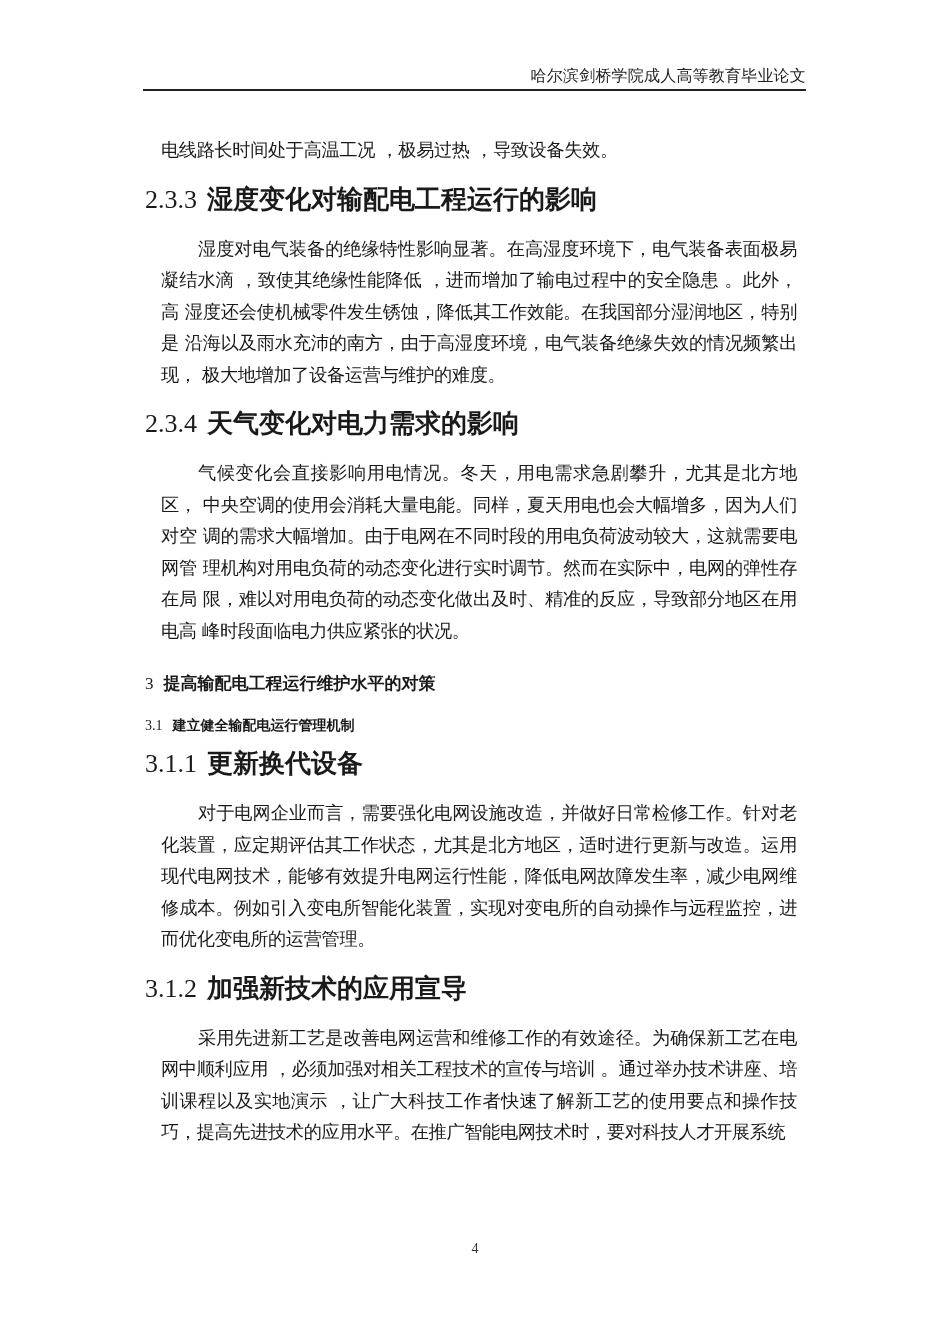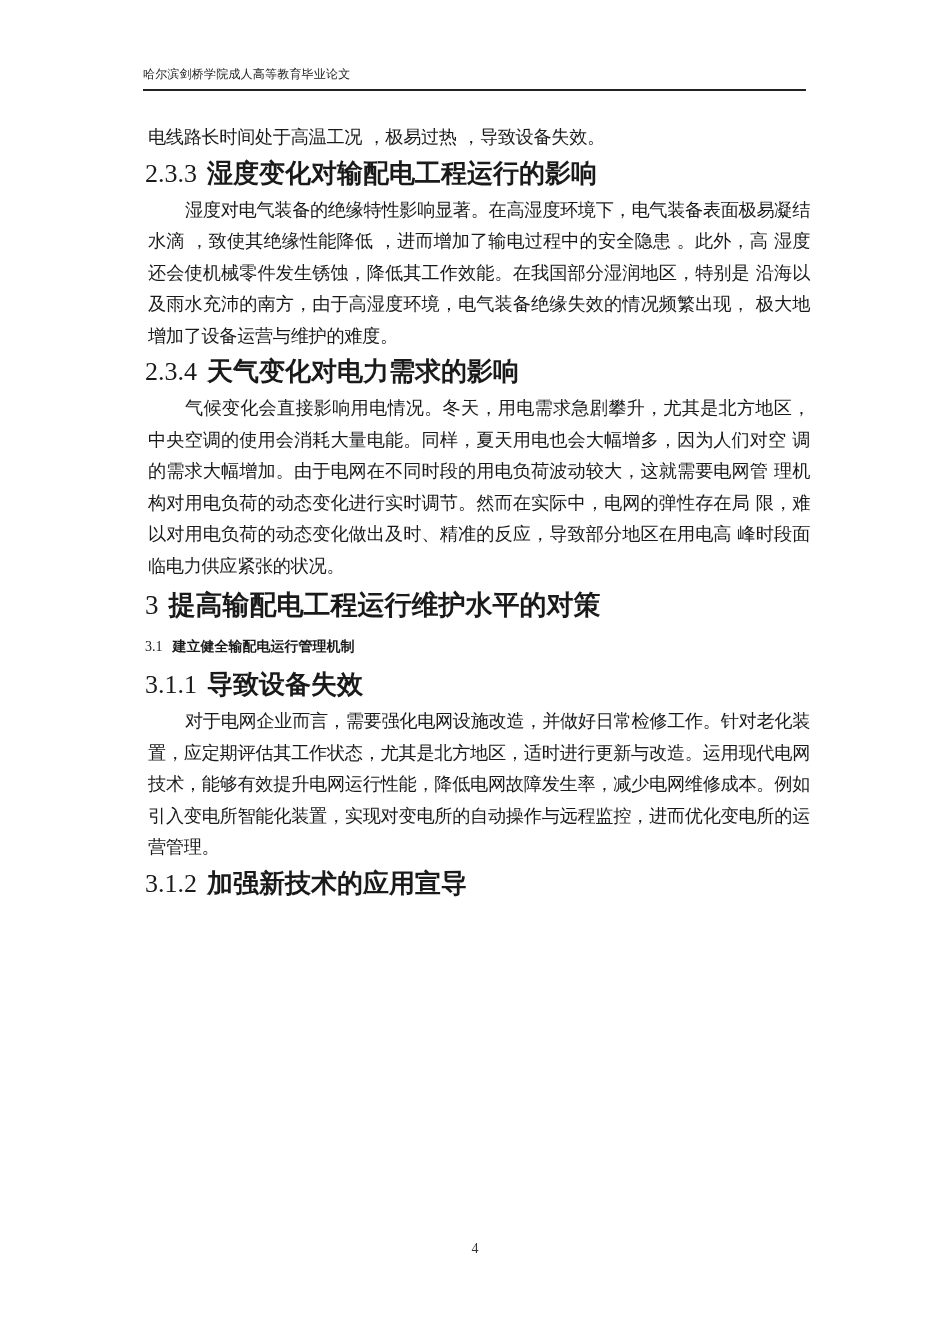--- a/index.html
+++ b/index.html
@@ -1,42 +1,42 @@
 <!DOCTYPE html>
 <html><head>
   <meta charset="utf-8">
   <style>
     html, body { margin: 0; padding: 0; background: #ffffff; }
     body { width: 950px; height: 1344px; position: relative; overflow: hidden; color: #1a1a1a; }
     .page { position: absolute; left: 0; top: 0; width: 950px; height: 1344px; background: #fff; }
     .running-header {
       position: absolute; left: 143px; width: 663px; top: 66px;
-      text-align: left; font-family: "DejaVu Sans", sans-serif; font-size: 12px; color: #222;
+      text-align: right; font-family: "DejaVu Sans", sans-serif; font-size: 16px; color: #222;
       letter-spacing: 0.2px;
     }
     .header-rule {
       position: absolute; left: 143px; width: 663px; top: 89px; height: 0;
       border-top: 2px solid #222;
     }
     .content {
       position: absolute; left: 145px; top: 118px; width: 668px;
       font-family: "DejaVu Sans", sans-serif; font-size: 18.2px; color: #1a1a1a;
     }
     .p {
-      margin: 3px; line-height: 31.5px; text-align: justify; text-indent: 37px;
+      margin: 16px; line-height: 31.5px; text-align: justify; text-indent: 37px;
       letter-spacing: -0.35px;
     }
     .p.noindent { text-indent: 0; }
     .h {
       margin: 0; font-weight: bold; white-space: nowrap;
     }
     .h .num { font-family: "Liberation Serif", "DejaVu Serif", serif; font-weight: normal; margin-right: 10px; }
     .h3 { font-size: 26px; line-height: 34px; }
     .h2 { font-size: 14px; line-height: 40px; }
-    .h1 { font-size: 27px; line-height: 42px; }
+    .h1 { font-size: 17px; line-height: 42px; }
     .page-number {
       position: absolute; top: 1241px; left: 0; width: 950px; text-align: center;
       font-family: "Liberation Serif", "DejaVu Serif", serif; font-size: 14px; color: #333;
     }
   </style>
 </head>
 <body>
 
 <div class="page">
 
@@ -59,24 +59,25 @@
 
     <h1 class="h h1">
       <span class="num">3</span><span>提高输配电工程运行维护水平的对策</span>
     </h1>
 
     <h2 class="h h2">
       <span class="num">3.1</span><span>建立健全输配电运行管理机制</span>
     </h2>
 
     <h3 class="h h3">
-      <span class="num">3.1.1</span><span>导致设备失效</span>
+      <span class="num">3.1.1</span><span>更新换代设备</span>
     </h3>
     <p class="p">对于电网企业而言，需要强化电网设施改造，并做好日常检修工作。针对老化装置，应定期评估其工作状态，尤其是北方地区，适时进行更新与改造。运用现代电网技术，能够有效提升电网运行性能，降低电网故障发生率，减少电网维修成本。例如引入变电所智能化装置，实现对变电所的自动操作与远程监控，进而优化变电所的运营管理。</p>
 
     <h3 class="h h3">
       <span class="num">3.1.2</span><span>加强新技术的应用宣导</span>
     </h3>
+    <p class="p">采用先进新工艺是改善电网运营和维修工作的有效途径。为确保新工艺在电网中顺利应用 ，必须加强对相关工程技术的宣传与培训 。通过举办技术讲座、培 训课程以及实地演示 ，让广大科技工作者快速了解新工艺的使用要点和操作技 巧，提高先进技术的应用水平。在推广智能电网技术时，要对科技人才开展系统</p>
 
   </div>
 
   <div class="page-number">4</div>
 </div>
 
 </body></html>

